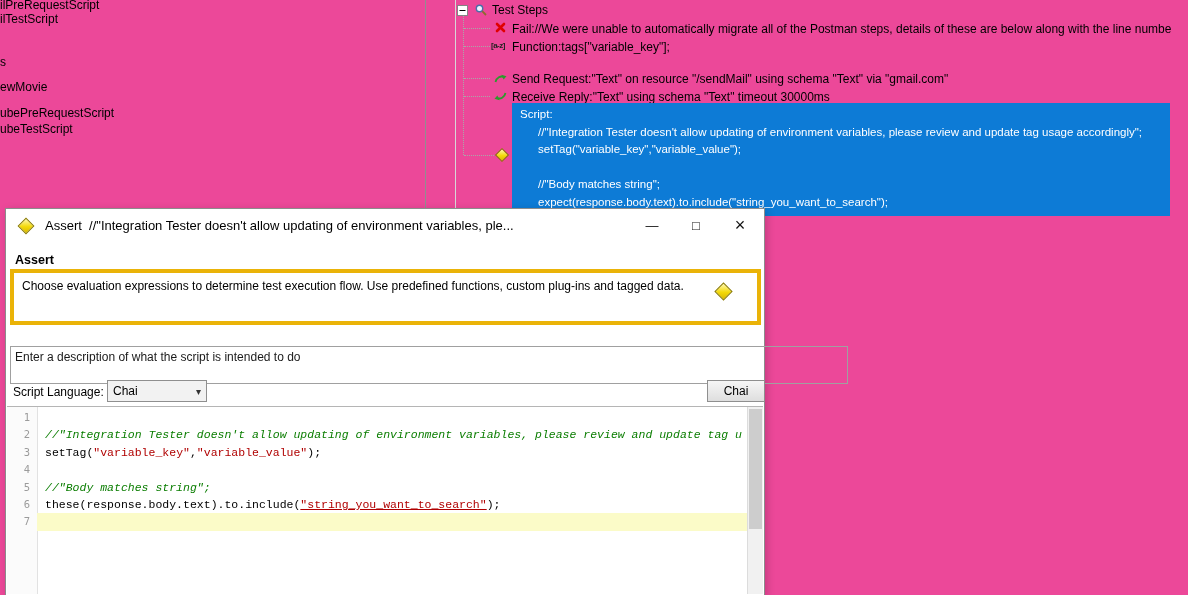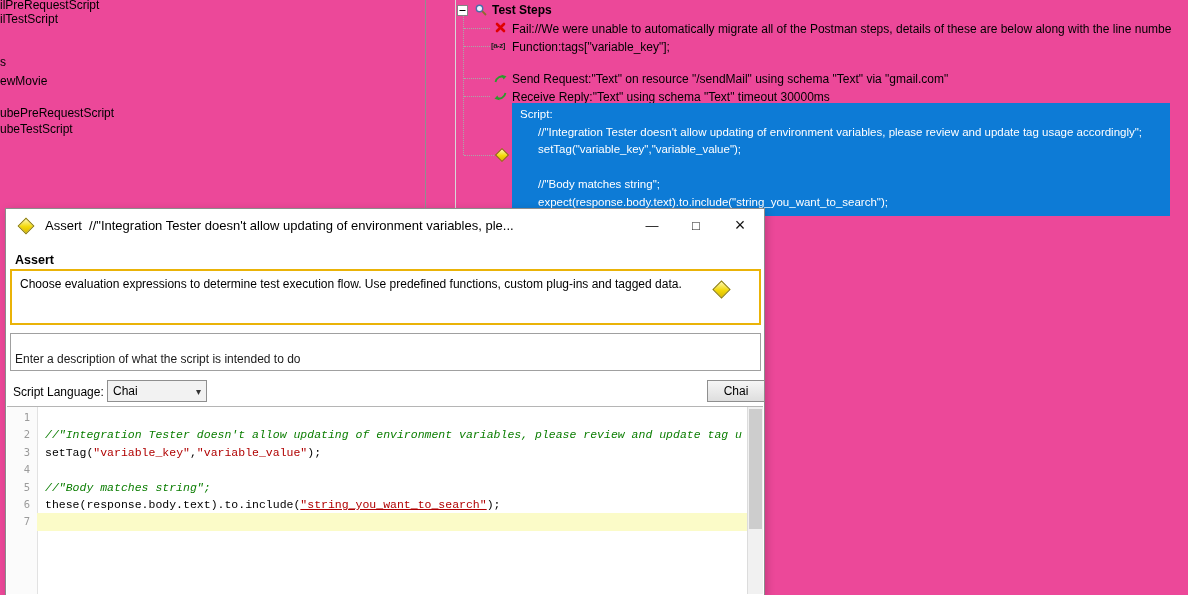--- a/index.html
+++ b/index.html
@@ -7,21 +7,21 @@
   .canvas{position:relative;width:1188px;height:595px;background:#ec4899;overflow:hidden;}
 
   
   .litem{position:absolute;left:0;height:15px;line-height:15px;white-space:nowrap;font-size:12px;}
   .vline-main{position:absolute;left:425px;top:0;width:1px;height:208px;background:#8f8f8f;}
   .vline-light{position:absolute;left:455px;top:0;width:1px;height:208px;background:#d6d6d6;}
 
   
   .trow{position:absolute;height:16px;line-height:16px;white-space:nowrap;overflow:hidden;}
   .trow .lbl{font-size:12px;}
-  .bold{font-weight:bold;}
+  .bold{font-weight:normal;}
   .ticon{position:absolute;width:14px;height:14px;}
   .conn-v{position:absolute;left:463px;top:16px;height:139px;border-left:1px dotted #a8a8a8;}
   .conn-h{position:absolute;border-top:1px dotted #a8a8a8;height:0;}
   .fnicon{position:absolute;font-size:8px;font-weight:bold;color:#222;letter-spacing:-0.5px;}
 
   .assert-block{position:absolute;left:512px;top:103px;width:658px;height:113px;background:#0d7bd6;color:#fff;
                 padding:3px 6px;box-sizing:border-box;overflow:hidden;}
   .abl{font-size:11.5px;line-height:17.6px;min-height:17.6px;white-space:nowrap;overflow:hidden;padding-left:2px;}
   .abl.ind{padding-left:20px;}
 
@@ -32,27 +32,27 @@
 
   
   .dialog{position:absolute;left:5px;top:208px;width:760px;height:388px;background:#fff;border:1px solid #8c8c8c;
           box-sizing:border-box;box-shadow:2px 2px 8px rgba(0,0,0,0.18);}
   .titlebar{position:absolute;left:0;top:0;right:0;height:33px;background:#fff;display:flex;align-items:center;}
   .titlebar .diamond{margin-left:14px;flex:none;}
   .wtitle{margin-left:13px;font-size:13px;white-space:pre;overflow:hidden;flex:1;}
   .wbtn{flex:none;width:44px;height:33px;display:flex;align-items:center;justify-content:center;font-size:13px;color:#111;cursor:default;}
   .wbtn.closebtn{font-size:18px;font-weight:300;margin-right:2px;}
   .heading{position:absolute;left:9px;top:44px;font-weight:bold;font-size:12.5px;}
-  .descbox{position:absolute;left:4px;top:60px;width:751px;height:56px;border:2px solid #eab308;box-sizing:border-box;}
+  .descbox{position:absolute;left:4px;top:60px;width:751px;height:56px;border:4px solid #eab308;box-sizing:border-box;}
   .dline{position:absolute;left:8px;white-space:nowrap;overflow:hidden;font-size:12px;}
   .dline.l1{top:6px;}
   .dline.l2{top:22px;}
   .descdia{position:absolute;left:703px;top:12px;}
-  .scriptdesc{position:absolute;left:4px;top:124px;width:751px;height:38px;border:1px solid #a0a0a0;box-sizing:border-box;
-              font-size:12px;color:#1a1a1a;padding:18px 4px;overflow:hidden;}
+  .scriptdesc{position:absolute;left:4px;top:137px;width:838px;height:38px;border:1px solid #a0a0a0;box-sizing:border-box;
+              font-size:12px;color:#1a1a1a;padding:3px 4px;overflow:hidden;}
   .langlabel{position:absolute;left:7px;top:176px;font-size:12px;}
   .combo{position:absolute;left:101px;top:171px;width:100px;height:22px;border:1px solid #8f8f8f;background:#f2f2f2;
          box-sizing:border-box;display:flex;align-items:center;padding:0 5px;font-size:12px;}
   .combo .caret{margin-left:auto;font-size:10px;color:#333;}
   .testbtn{position:absolute;left:701px;top:171px;width:58px;height:22px;border:1px solid #8f8f8f;
            background:linear-gradient(#f6f6f6,#dedede);box-sizing:border-box;display:flex;align-items:center;justify-content:center;font-size:12px;}
 
   
   .editor{position:absolute;left:1px;right:1px;top:197px;bottom:1px;background:#fff;border-top:1px solid #b5b5b5;overflow:hidden;}
   .gutterbg{position:absolute;left:0;top:0;bottom:0;width:30px;background:#fbfbfb;border-right:1px solid #e2e2e2;}
@@ -70,21 +70,21 @@
 </style>
 </head>
 <body>
 
 <div class="canvas">
 
   <div>
     <div class="litem" style="top:-2px">ilPreRequestScript</div>
     <div class="litem" style="top:12px">ilTestScript</div>
     <div class="litem" style="top:55px">s</div>
-    <div class="litem" style="top:74px">ewMovie</div>
+    <div class="litem" style="top:80px">ewMovie</div>
     <div class="litem" style="top:106px">ubePreRequestScript</div>
     <div class="litem" style="top:122px">ubeTestScript</div>
   </div>
 
   <div class="vline-main"></div>
   <div class="vline-light"></div>
 
   <div>
     <div class="conn-v"></div>
     <div class="conn-h" style="left:464px;top:28px;width:26px"></div>

